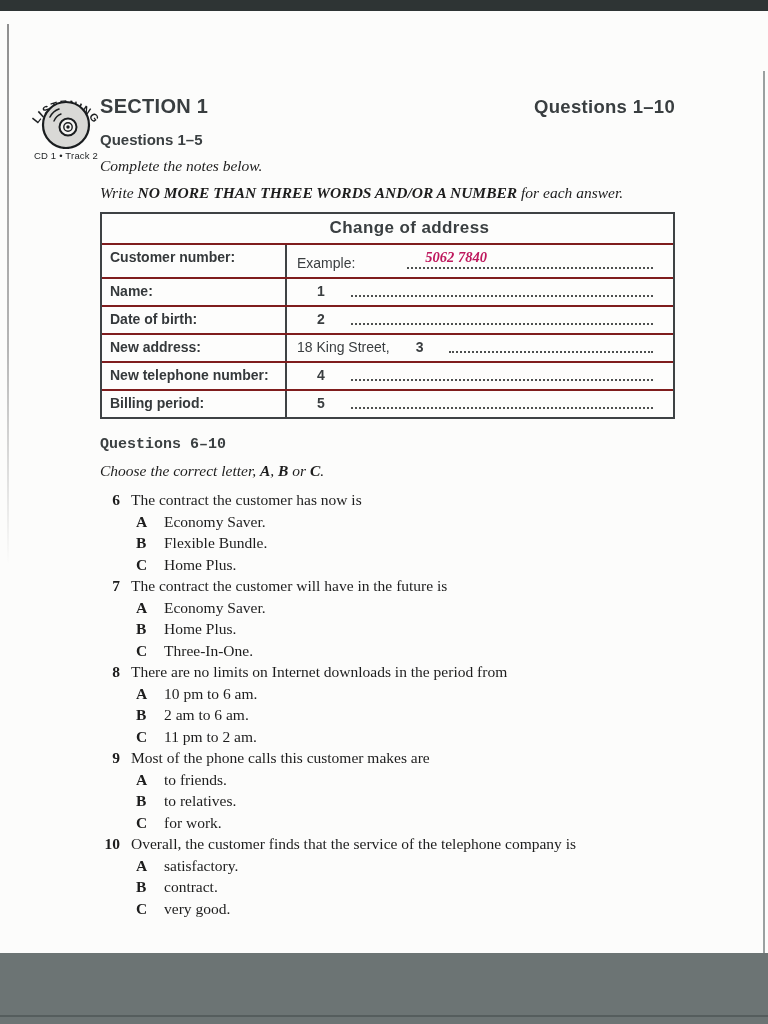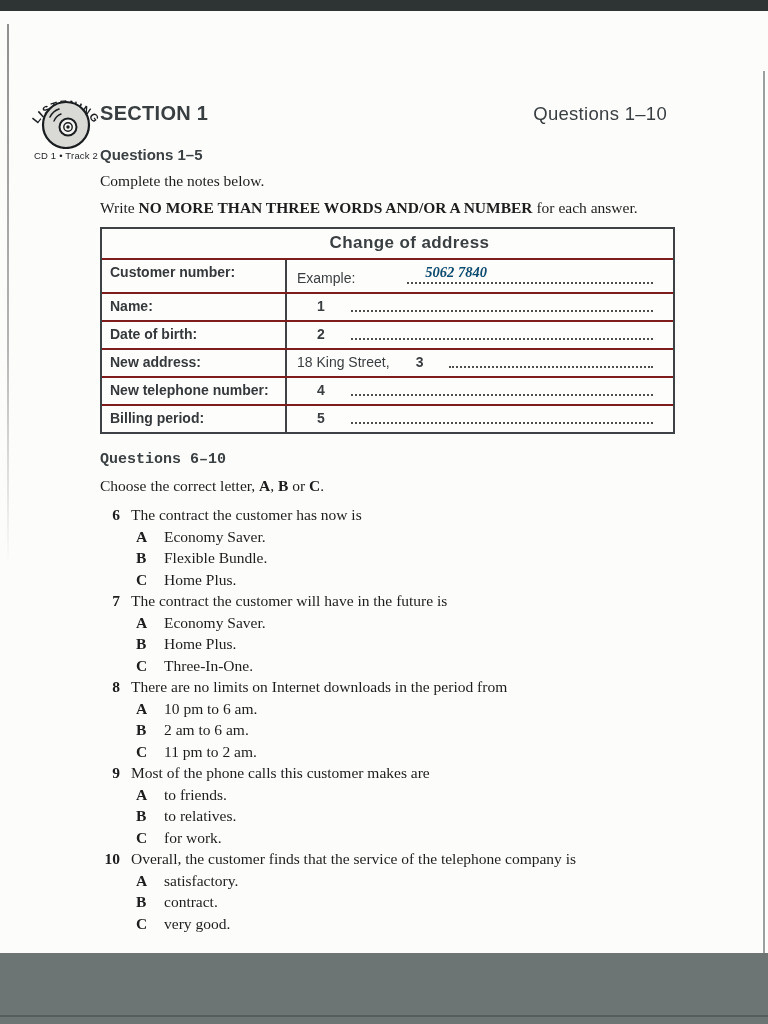--- a/index.html
+++ b/index.html
@@ -20,39 +20,39 @@
 
   
   .cd-badge{position:absolute;left:26px;top:72px;width:80px;text-align:center;}
   .cd-badge svg{display:block;margin:0 auto;}
   .track-label{font-size:9.5px;font-weight:normal;color:#1f2224;letter-spacing:0.2px;margin-top:1px;white-space:nowrap;}
 
   .content{position:relative;padding:84px 93px 0 100px;}
 
   .header-row{display:flex;justify-content:space-between;align-items:baseline;}
   .header-row h1{margin:0;font-size:20px;font-weight:bold;color:#393e40;letter-spacing:0.3px;}
-  .header-row h2{margin:8px;font-size:18.5px;font-weight:normal;color:#393e40;letter-spacing:0.3px;}
+  .header-row h2{margin:0;font-size:18.5px;font-weight:bold;color:#393e40;letter-spacing:0.3px;}
 
   h3.subhead{margin:13px 0 0;font-size:15px;font-weight:bold;color:#3b4042;}
   .serif{font-family:"Liberation Serif",serif;color:#1d1d1d;}
-  p.instr{margin:9px 0 0;font-size:15.5px;}
+  p.instr{margin:9px 0 0;font-size:15.5px;font-style:italic;}
   p.instr strong{font-weight:bold;}
 
   
   .notes-table{margin-top:10px;border:2px solid #3e4244;background:#fdfdfc;}
   .ttitle{text-align:center;font-size:17px;font-weight:bold;color:#3a3f41;
     letter-spacing:0.4px;padding:4px 0 5px;margin-left:44px;}
   .trow{display:grid;grid-template-columns:185px 1fr;border-top:2px solid #7f1d1d;}
   .tlabel{font-size:14px;font-weight:bold;color:#35393b;padding:4px 6px 5px 8px;border-right:2px solid #3e4244;}
   .tvalue{display:flex;align-items:flex-end;padding:4px 20px 6px 10px;font-size:14px;color:#3a3e40;gap:20px;}
   .tvalue .pre:not(:empty){margin-right:6px;}
   .tvalue .num{font-weight:bold;}
   .ansline{flex:1;margin-left:6px;margin-bottom:2px;border-bottom:2px dotted #4d4f4f;}
   .ans:not(:empty){display:inline-block;margin-left:12px;padding:0 6px 1px;
-    font-family:"Liberation Serif",serif;font-style:italic;font-weight:bold;font-size:14.5px;color:#0c4a6e;}
+    font-family:"Liberation Serif",serif;font-style:italic;font-weight:bold;font-size:14.5px;color:#be185d;}
 
   
   .questions{margin-top:9px;font-size:15.5px;line-height:21.5px;}
   .qrow{display:flex;}
   .qnum{width:20px;text-align:right;font-weight:bold;flex:none;}
   .stem-text{margin-left:11px;}
   .opt{display:flex;margin-left:36px;}
   .letter{width:28px;font-weight:bold;flex:none;}
 
   .footer-row{margin-top:38px;text-align:right;padding-right:35px;

